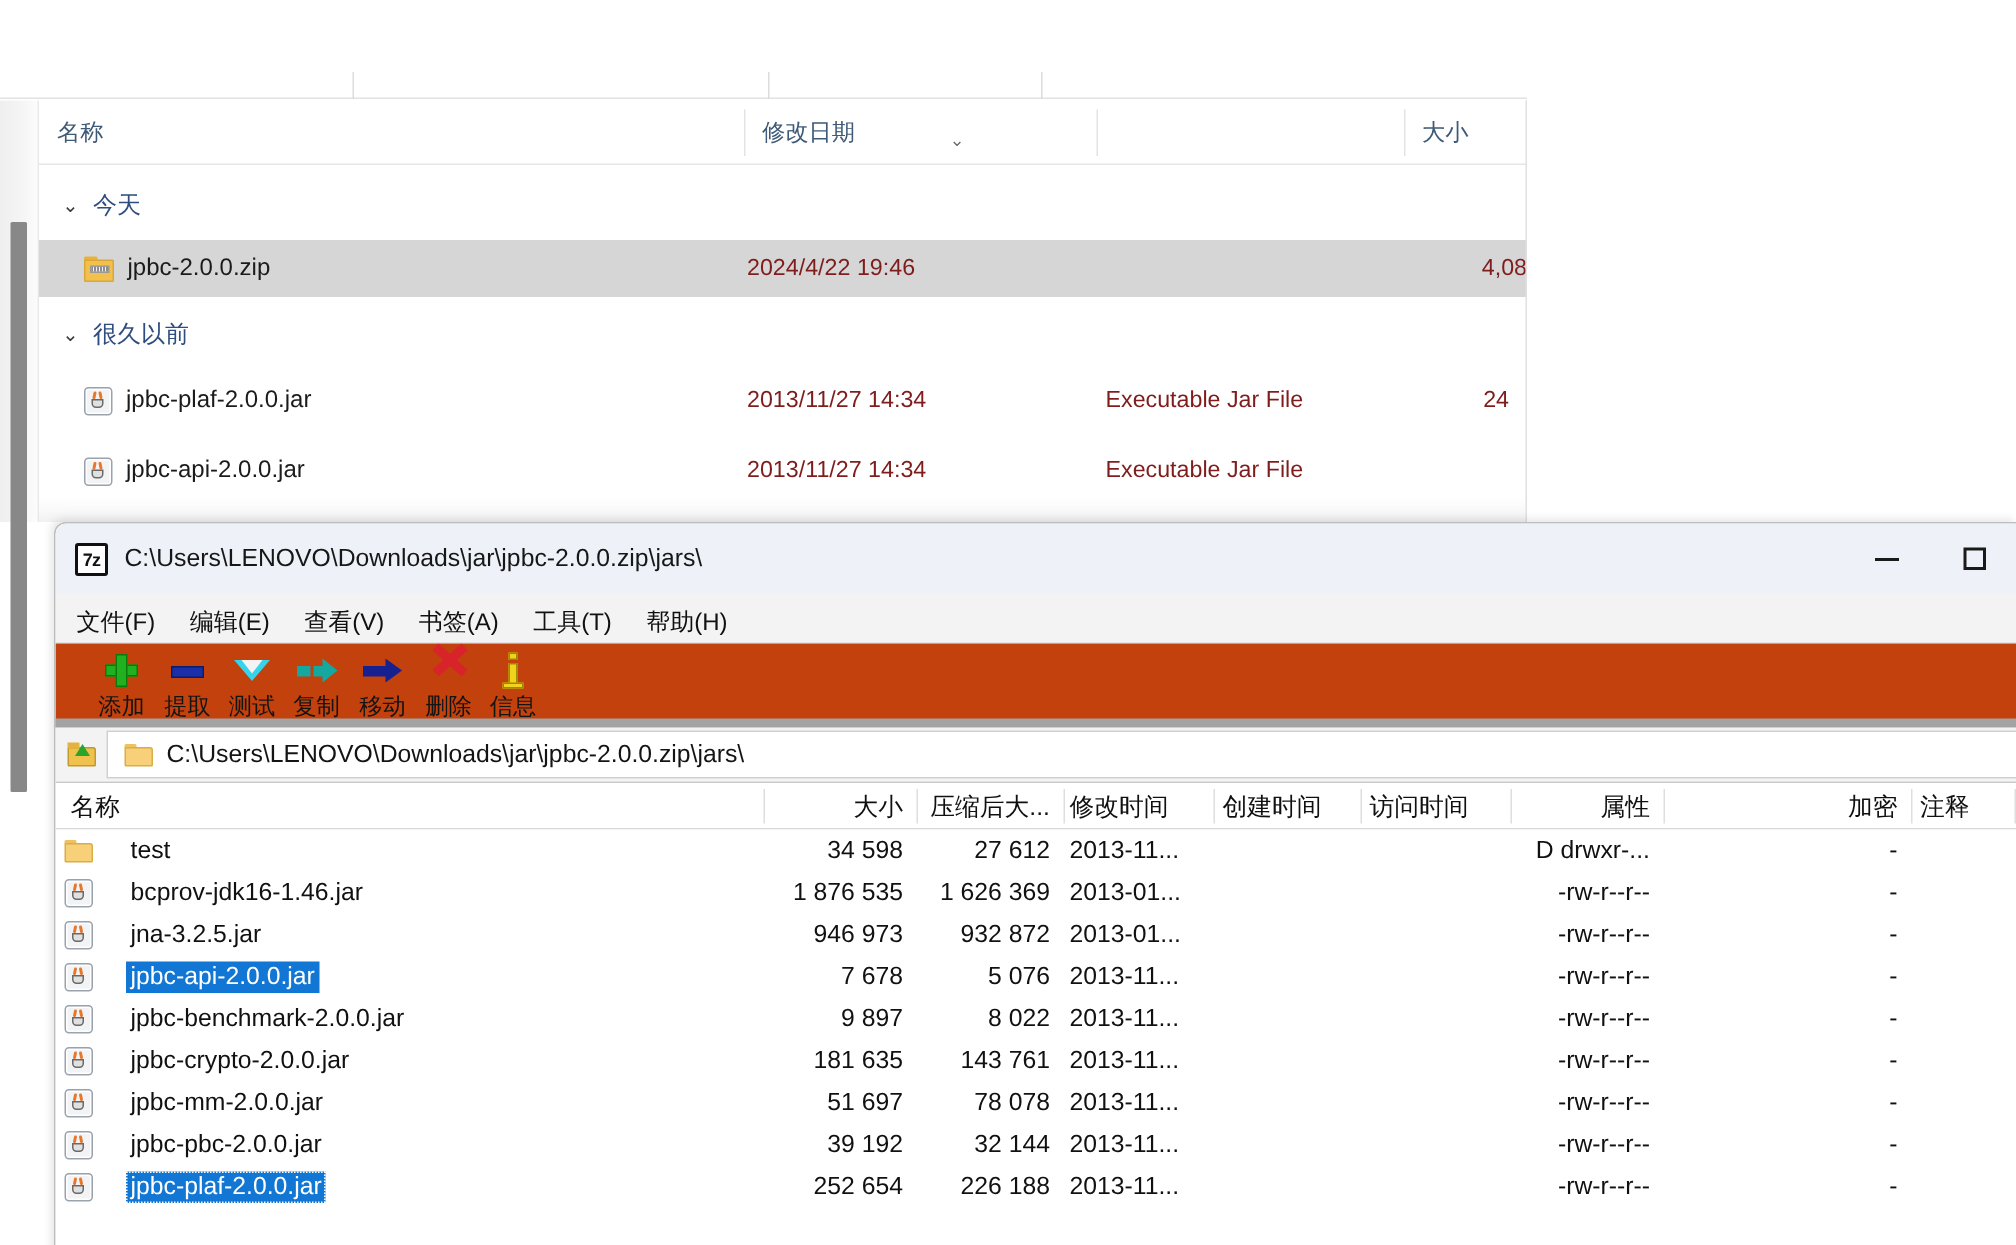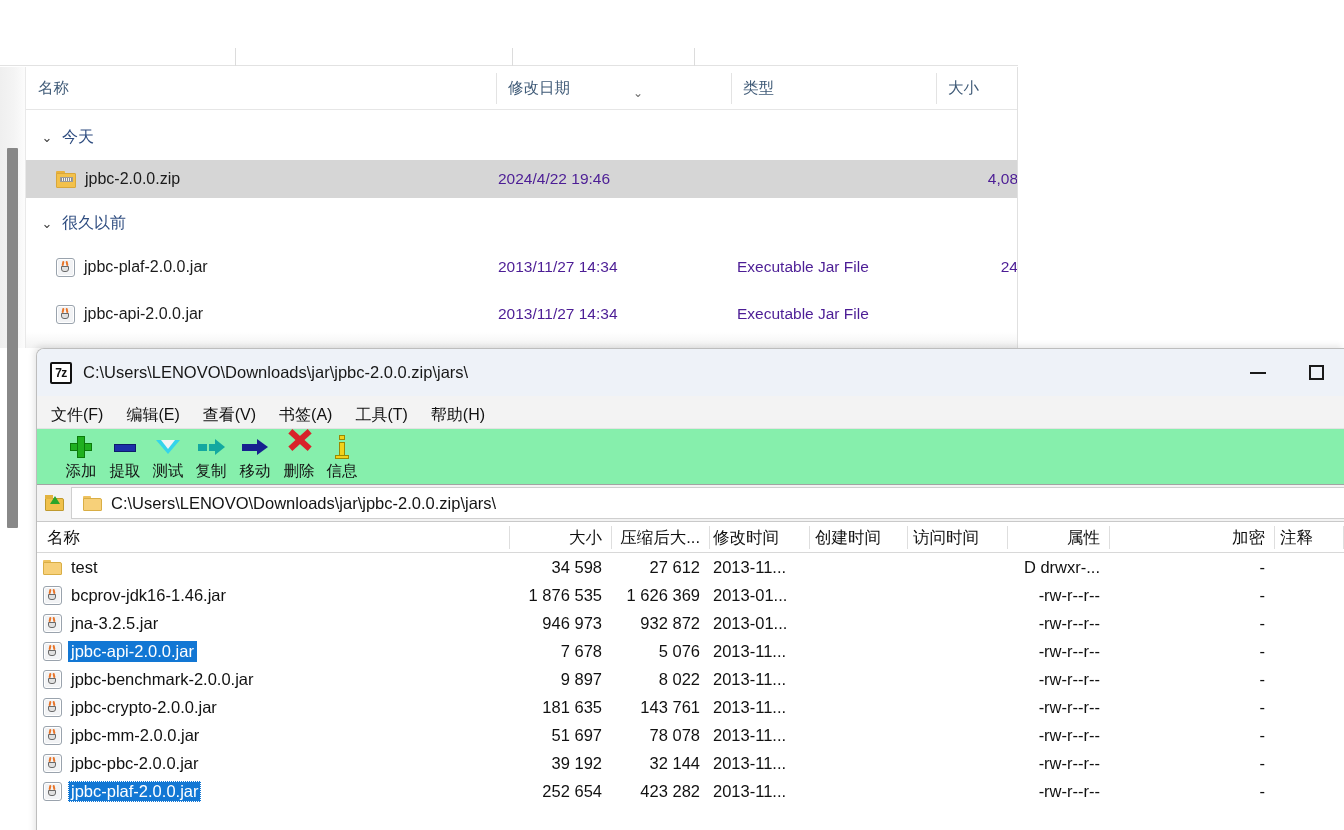--- a/index.html
+++ b/index.html
@@ -63,21 +63,21 @@
     position: absolute; left: 0; width: 992px; height: 38px;
   }
   .exp-row.sel { background: #d6d6d6; }
   .exp-cell-name {
     position: absolute; left: 30px; top: 0; height: 38px;
     display: flex; align-items: center; gap: 9px;
     color: #1b1b1b; font-size: 16px;
   }
   .exp-cell {
     position: absolute; top: 0; height: 38px; display:flex; align-items:center;
-    color: #4c1d95; font-size: 15.5px;
+    color: #7f1d1d; font-size: 15.5px;
   }
   .exp-cell.num { justify-content: flex-end; }
 
   .exp-bottomfade {
     position:absolute; left:26px; top:284px; width:992px; height:16px;
     background: linear-gradient(to bottom,#ffffff,#f2f2f2);
   }
   .exp-right-edge { position:absolute; left:1017px; top:19px; width:1px; height:281px; background:#e0e0e0; }
 
   
@@ -136,21 +136,21 @@
     background:#f3f3f3; display:flex; align-items:flex-end;
     border-bottom: 1px solid #e3e3e3;
   }
   .sz-menu-item {
     padding: 0 9px; margin-left: 5px; color:#111; font-size:16px; height:26px;
     display:flex; align-items:center;
   }
 
   .sz-toolbar {
     position:absolute; left:0; top:80px; width:1308px; height:56px;
-    background:#86efac; border-bottom:1px solid #a3a3a3;
+    background:#c2410c; border-bottom:6px solid #a3a3a3;
   }
   .tb-btn {
     position:absolute; top:3px; width: 48px; height: 52px;
     display:flex; flex-direction:column; align-items:center;
   }
   .tb-ico { height:26px; width:32px; position:relative; margin-top:2px; }
   .tb-lbl { font-size: 15.5px; color:#141414; margin-top:1px; white-space:nowrap; }
 
   
   .ic-plus-v { position:absolute; left:12px; top:2px; width:8px; height:22px; background:#20b020; border:1px solid #0b7a0b;}
@@ -210,21 +210,21 @@
     position:absolute; top:0; height:31px; display:flex; align-items:center;
     color:#101010; font-size:16.5px;
   }
   .lh-cell.left { padding-left:10px; }
   .lh-cell.right { justify-content:flex-end; padding-right:9px; }
   .lh-sep { position:absolute; top:4px; width:1px; height:23px; background:#dedede; }
 
   .sz-list { position:absolute; left:0; top:204px; width:1308px; height:326px; background:#ffffff; }
   .lr { position:absolute; left:0; width:1308px; height:28px; }
   .lr-name {
-    position:absolute; left:6px; top:0; height:28px; display:flex; align-items:center; gap:6px;
+    position:absolute; left:6px; top:0; height:28px; display:flex; align-items:center; gap:22px;
     font-size:16.5px; color:#111;
   }
   .lr-name .txt { padding:1px 3px; }
   .lr.sel .lr-name .txt { background:#1277d4; color:#ffffff; }
   .lr.sel.focus .lr-name .txt { outline:1px dotted #ffffff; outline-offset:-1px; }
   .lr-cell { position:absolute; top:0; height:28px; display:flex; align-items:center;
      font-size:16.5px; color:#111; }
   .lr-cell.right { justify-content:flex-end; padding-right:9px; }
 
   .ico-folder-row { position:relative; width:19px; height:15px; flex:0 0 19px; }
@@ -255,23 +255,20 @@
 
     <div class="exp-header">
       <div class="exp-col" style="left:0px;width:470px">
           <span>名称</span>
         </div>
       <div class="exp-col-sep" style="left:470px"></div>
       <div class="exp-col" style="left:470px;width:235px">
           <span>修改日期</span>
         </div>
       <div class="exp-col-sep" style="left:705px"></div>
-      <div class="exp-col" style="left:705px;width:205px">
-          <span>类型</span>
-        </div>
       <div class="exp-col-sep" style="left:910px"></div>
       <div class="exp-col" style="left:910px;width:82px">
           <span>大小</span>
         </div>
       <div class="exp-sortchev">⌄</div>
     </div>
 
     <div class="exp-body">
 
       <div class="exp-group" style="top:8px">
@@ -302,21 +299,21 @@
           <span class="ico-jar">
               <i class="sq"></i>
               <i class="steam"></i>
               <i class="steam2"></i>
               <i class="cup"></i>
             </span>
           <span>jpbc-plaf-2.0.0.jar</span>
         </div>
         <div class="exp-cell" style="left:470px;width:200px;padding-left:2px">2013/11/27 14:34</div>
         <div class="exp-cell" style="left:705px;width:205px;padding-left:6px">Executable Jar File</div>
-        <div class="exp-cell num" style="left:880px;width:112px;padding-right:0px">24</div>
+        <div class="exp-cell num" style="left:880px;width:112px;padding-right:12px">24</div>
       </div>
 
       <div class="exp-row" style="top:185px">
         <div class="exp-cell-name">
           <span class="ico-jar">
               <i class="sq"></i>
               <i class="steam"></i>
               <i class="steam2"></i>
               <i class="cup"></i>
             </span>
@@ -611,21 +608,21 @@
           <div class="lr-name">
             <span class="ico-jar">
               <i class="sq"></i>
               <i class="steam"></i>
               <i class="steam2"></i>
               <i class="cup"></i>
             </span>
             <span class="txt">jpbc-plaf-2.0.0.jar</span>
           </div>
           <div class="lr-cell right" style="left: 472px; width: 102px;">252 654</div>
-          <div class="lr-cell right" style="left: 574px; width: 98px;">423 282</div>
+          <div class="lr-cell right" style="left: 574px; width: 98px;">226 188</div>
           <div class="lr-cell left" style="left: 672px; width: 100px; padding-left: 4px;">2013-11...</div>
           <div class="lr-cell left" style="left: 772px; width: 98px; padding-left: 6px;"></div>
           <div class="lr-cell left" style="left: 870px; width: 100px; padding-left: 6px;"></div>
           <div class="lr-cell right" style="left: 970px; width: 102px;">-rw-r--r--</div>
           <div class="lr-cell right" style="left: 1072px; width: 165px;">-</div>
           <div class="lr-cell left" style="left: 1237px; width: 71px; padding-left: 6px;"></div>
         </div>
       </div>
   </div>
 

